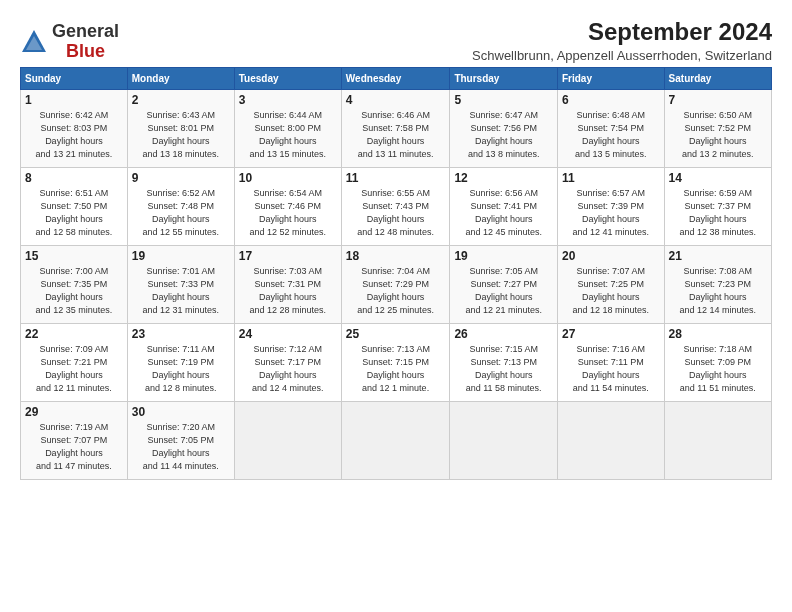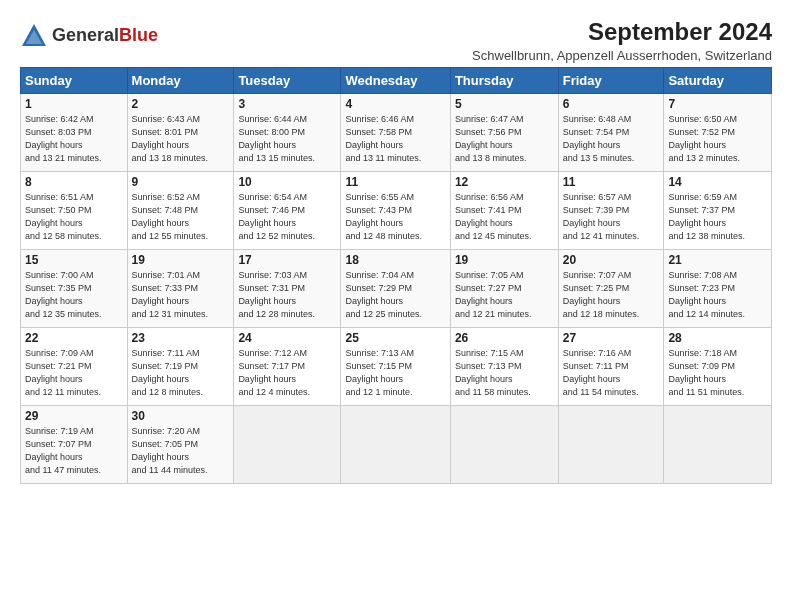--- a/index.html
+++ b/index.html
@@ -22,22 +22,23 @@
       justify-content: space-between;
       margin-bottom: 4px;
     }
     .logo {
       display: flex;
       align-items: center;
       margin-top: 4px;
     }
     .logo-text {
       display: flex;
-      flex-direction: row;
+      flex-direction: column;
       line-height: 1.1;
+      align-items: center;
     }
     .logo-general {
       font-size: 18px;
       font-weight: bold;
       color: #333;
     }
     .logo-blue {
       font-size: 18px;
       font-weight: bold;
       color: #b91c1c;
@@ -62,21 +63,21 @@
       text-align: right;
     }
     .calendar {
       width: 100%;
       border-collapse: collapse;
       font-size: 9.5px;
     }
     .calendar thead th {
       background: #2b6cb0;
       color: #fff;
-      font-size: 13px;
+      font-size: 10px;
       font-weight: bold;
       padding: 5px 4px;
       text-align: left;
       border: 1px solid #2055a0;
     }
     .calendar tbody td {
       vertical-align: top;
       border: 1px solid #ccc;
       padding: 3px 4px;
       height: 78px;
@@ -93,20 +94,21 @@
       font-size: 12px;
       font-weight: bold;
       color: #222;
       display: block;
       margin-bottom: 2px;
     }
     .day-info {
       font-size: 9px;
       color: #333;
       line-height: 1.45;
+      text-align: center;
     }
     .empty-cell {
       background: #f0f0f0 !important;
     }
     .last-row td {
       height: 65px;
     }
   </style>
 </head>
 <body>

